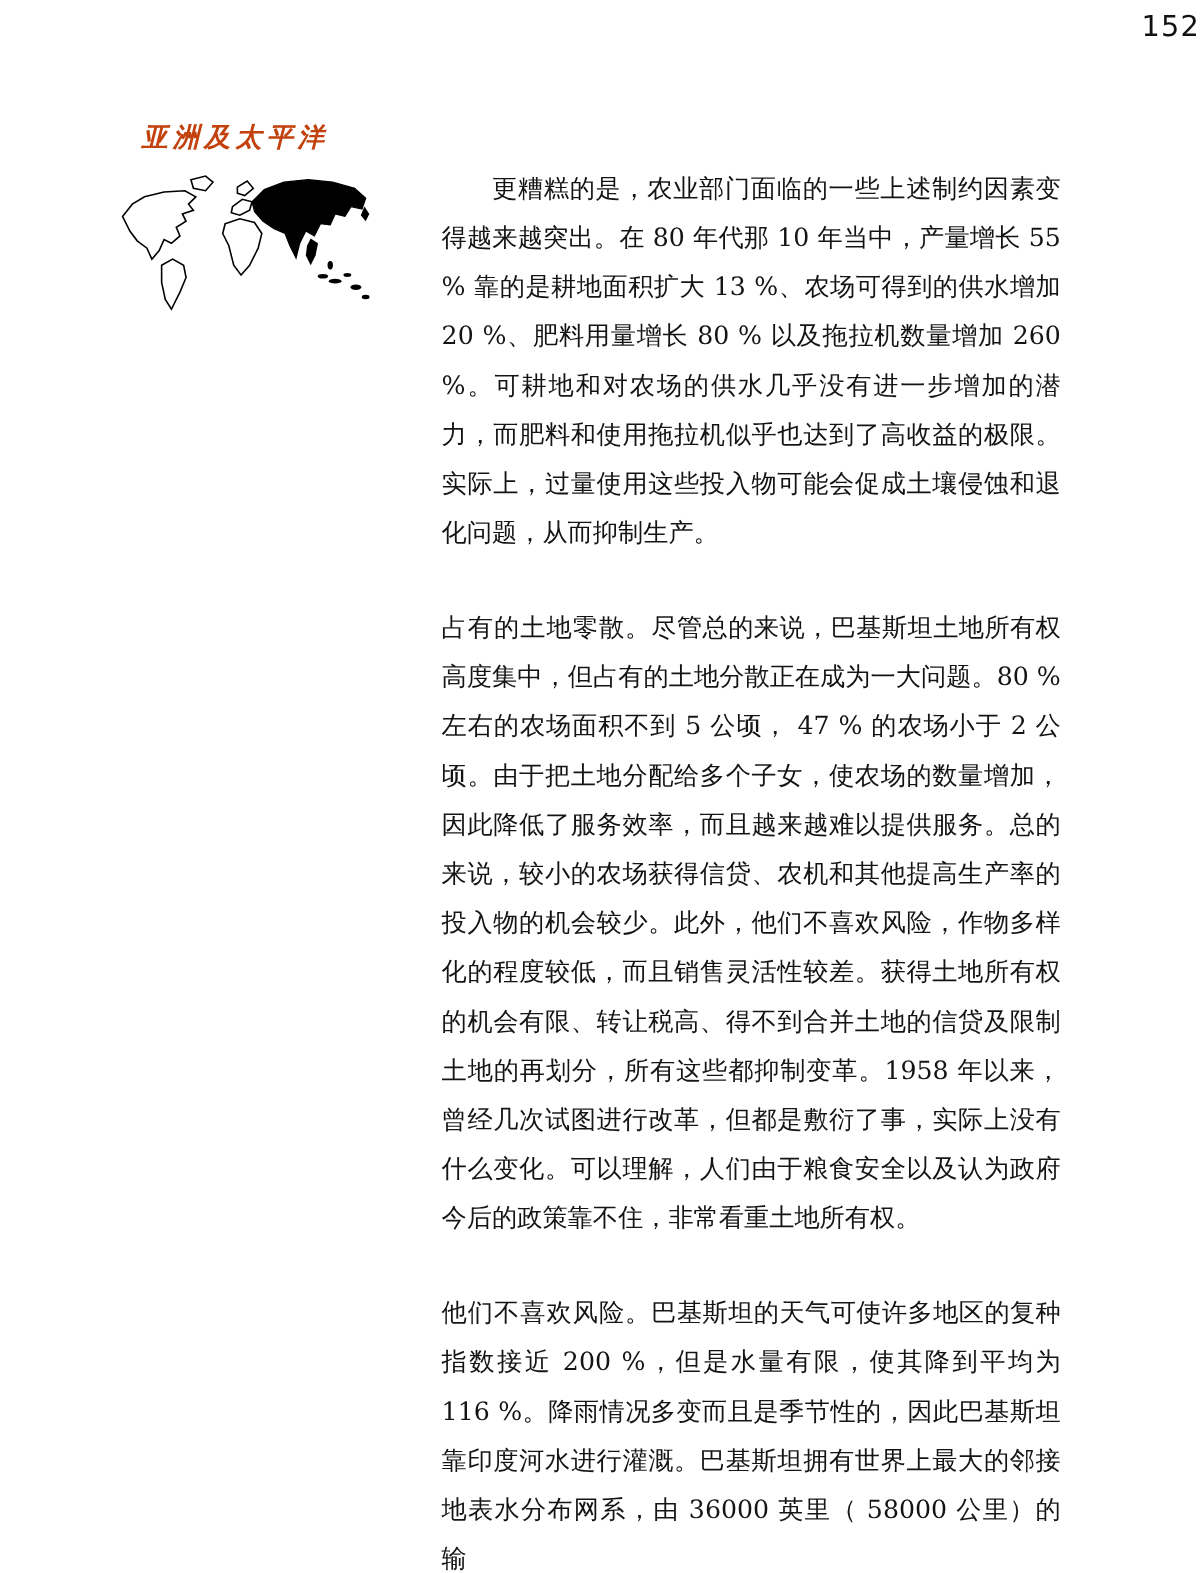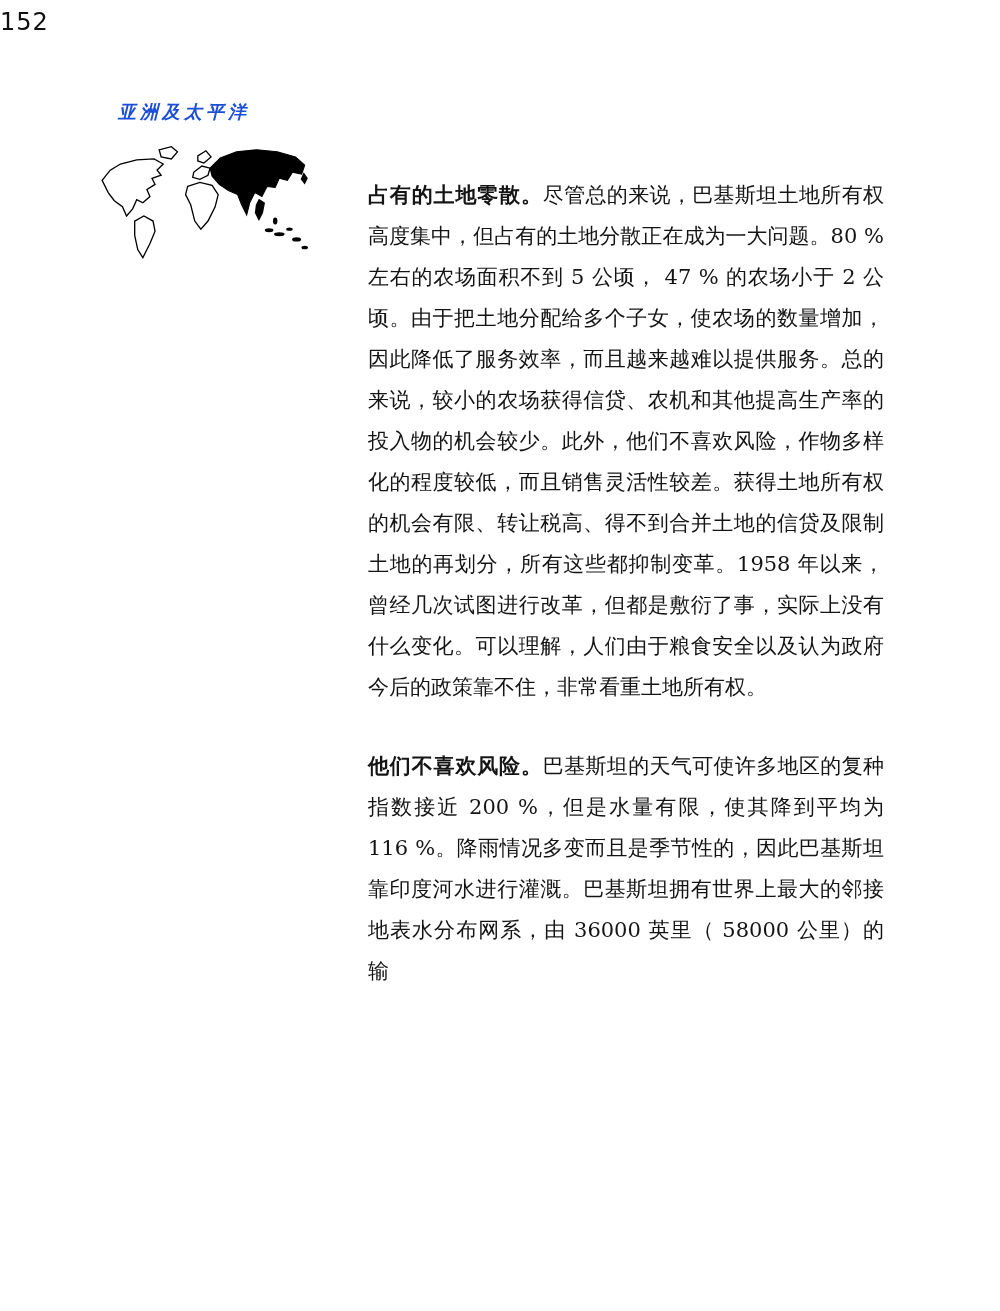--- a/index.html
+++ b/index.html
@@ -12,35 +12,35 @@
     background: #ffffff;
     overflow: hidden;
     color: #161616;
     font-family: "DejaVu Serif", "Liberation Serif", serif;
   }
   .page-number {
     position: absolute;
     top: 8px;
     left: 0;
     width: 100%;
-    text-align: left;
+    text-align: right;
     font-size: 24px;
     letter-spacing: 1px;
     font-family: "DejaVu Sans", "Liberation Sans", sans-serif;
     color: #111;
   }
   .region-label {
     position: absolute;
     top: 100px;
     left: 118px;
-    font-size: 18px;
+    font-size: 22px;
     font-weight: bold;
     font-style: italic;
     letter-spacing: 4px;
-    color: #1d4ed8;
+    color: #c2410c;
   }
   .map-figure {
     position: absolute;
     top: 140px;
     left: 96px;
     width: 224px;
     height: 156px;
   }
   .map-figure svg { width: 100%; height: 100%; }
   .text-column {
@@ -50,21 +50,21 @@
     width: 516px;
     font-size: 21px;
     line-height: 41px;
     text-align: justify;
     color: #141414;
   }
   .para { text-align: justify; }
   .para.indent { text-indent: 2em; }
   .para.spaced { margin-top: 38px; }
   .lead {
-    font-weight: bold;
+    font-weight: normal;
     font-family: "DejaVu Sans", "Liberation Sans", sans-serif;
     letter-spacing: 0.5px;
   }
 </style>
 </head>
 <body>
 
 <div class="page">
 
   <div class="page-number">152</div>
@@ -96,20 +96,21 @@
       <ellipse cx="180" cy="91" rx="5.2" ry="1.9" fill="#000000"></ellipse>
       <ellipse cx="190" cy="86" rx="3.2" ry="1.6" fill="#000000"></ellipse>
       <ellipse cx="197" cy="96" rx="4.4" ry="2.2" fill="#000000"></ellipse>
       <ellipse cx="205" cy="104" rx="3.2" ry="1.8" fill="#000000"></ellipse>
     </svg>
   </div>
 
   <div class="text-column">
 
 
+    <p class="para indent"><span>更糟糕的是，农业部门面临的一些上述制约因素变得越来越突出。在 80 年代那 10 年当中，产量增长 55 % 靠的是耕地面积扩大 13 %、农场可得到的供水增加 20 %、肥料用量增长 80 % 以及拖拉机数量增加 260 %。可耕地和对农场的供水几乎没有进一步增加的潜力，而肥料和使用拖拉机似乎也达到了高收益的极限。实际上，过量使用这些投入物可能会促成土壤侵蚀和退化问题，从而抑制生产。</span></p>
 
     <p class="para spaced"><span class="lead">占有的土地零散。</span><span>尽管总的来说，巴基斯坦土地所有权高度集中，但占有的土地分散正在成为一大问题。80 % 左右的农场面积不到 5 公顷， 47 % 的农场小于 2 公顷。由于把土地分配给多个子女，使农场的数量增加，因此降低了服务效率，而且越来越难以提供服务。总的来说，较小的农场获得信贷、农机和其他提高生产率的投入物的机会较少。此外，他们不喜欢风险，作物多样化的程度较低，而且销售灵活性较差。获得土地所有权的机会有限、转让税高、得不到合并土地的信贷及限制土地的再划分，所有这些都抑制变革。1958 年以来，曾经几次试图进行改革，但都是敷衍了事，实际上没有什么变化。可以理解，人们由于粮食安全以及认为政府今后的政策靠不住，非常看重土地所有权。</span></p>
 
     <p class="para spaced"><span class="lead">他们不喜欢风险。</span><span>巴基斯坦的天气可使许多地区的复种指数接近 200 %，但是水量有限，使其降到平均为 116 %。降雨情况多变而且是季节性的，因此巴基斯坦靠印度河水进行灌溉。巴基斯坦拥有世界上最大的邻接地表水分布网系，由 36000 英里（ 58000 公里）的输</span></p>
 
   </div>
 
 </div>
 
 </body></html>

